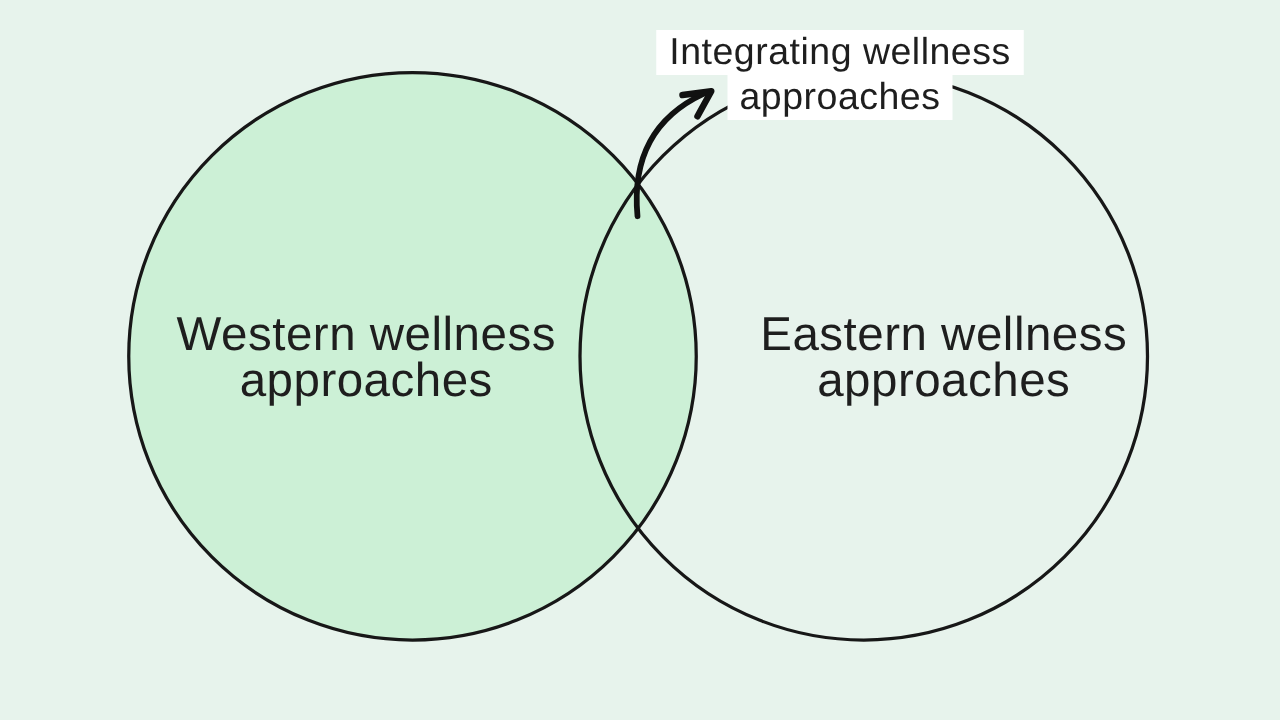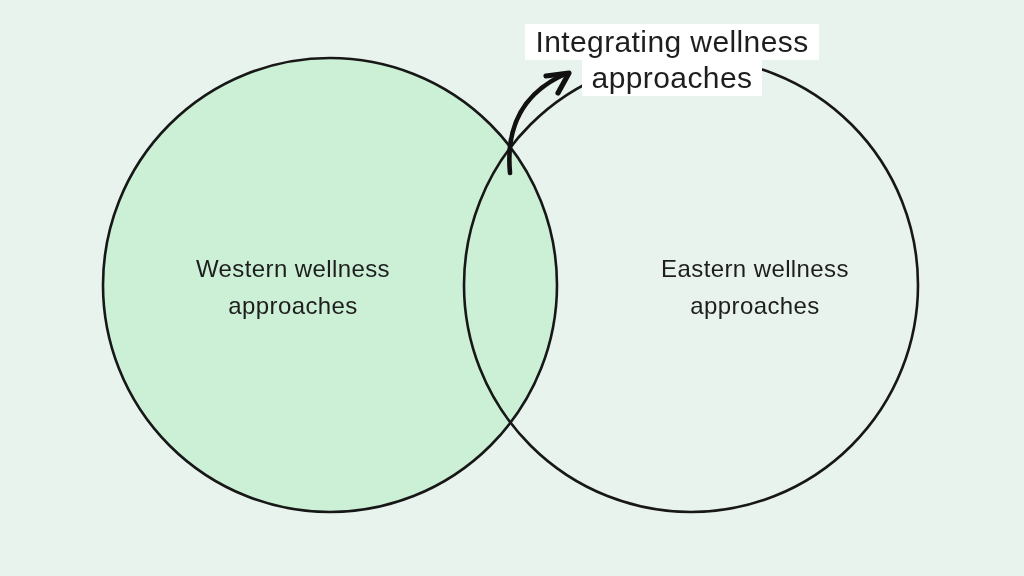--- a/index.html
+++ b/index.html
@@ -32,21 +32,21 @@
   .arrow-stroke { fill: none; stroke: var(--arrow); stroke-width: 4.6; stroke-linecap: round; stroke-linejoin: round; }
   .arrow-head   { stroke-width: 5.2; }
 
   .set-label {
     position: absolute;
     width: 340px;
     display: flex;
     flex-direction: column;
     align-items: center;
     text-align: center;
-    font-size: 24px;
+    font-size: 38px;
     line-height: 37px;
     letter-spacing: 0.4px;
     color: var(--text);
   }
   .set-label.west { left: 123px; top: 250px; }
   .set-label.east { left: 585px; top: 250px; }
 
   .integration-label {
     position: absolute;
     left: 492px; top: 24px;

